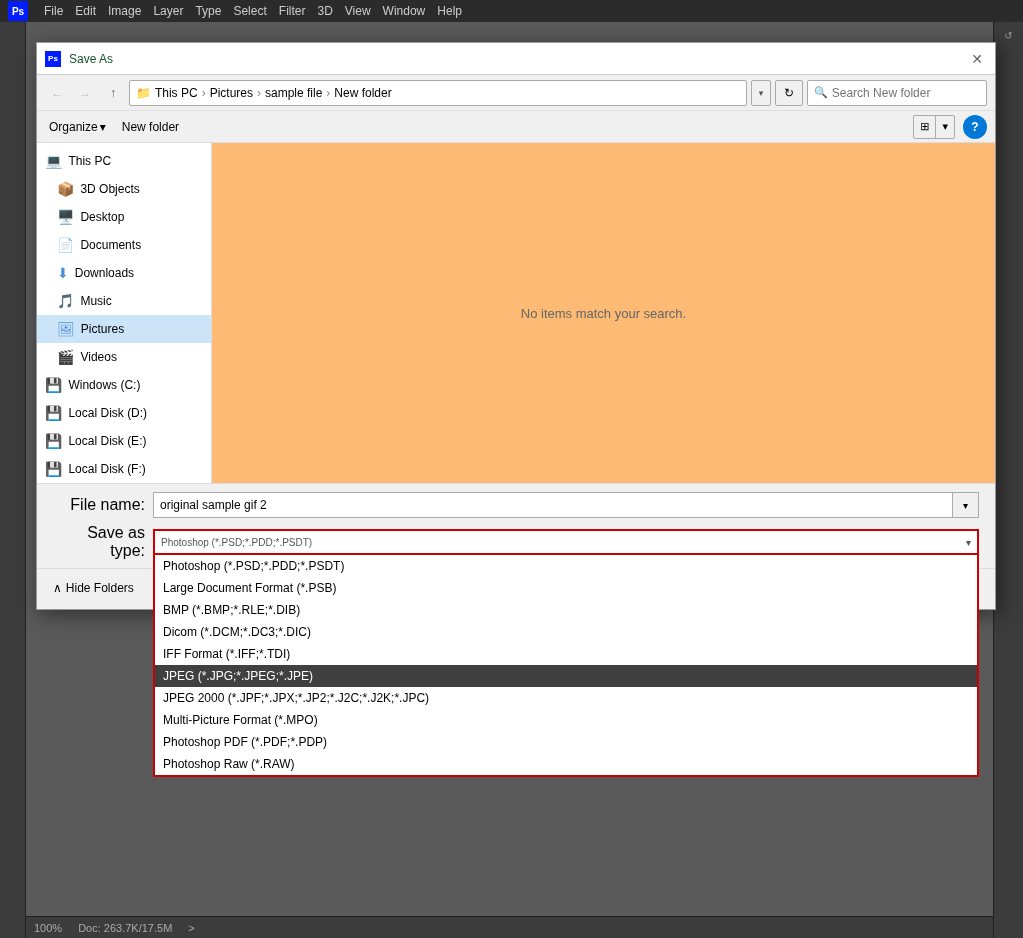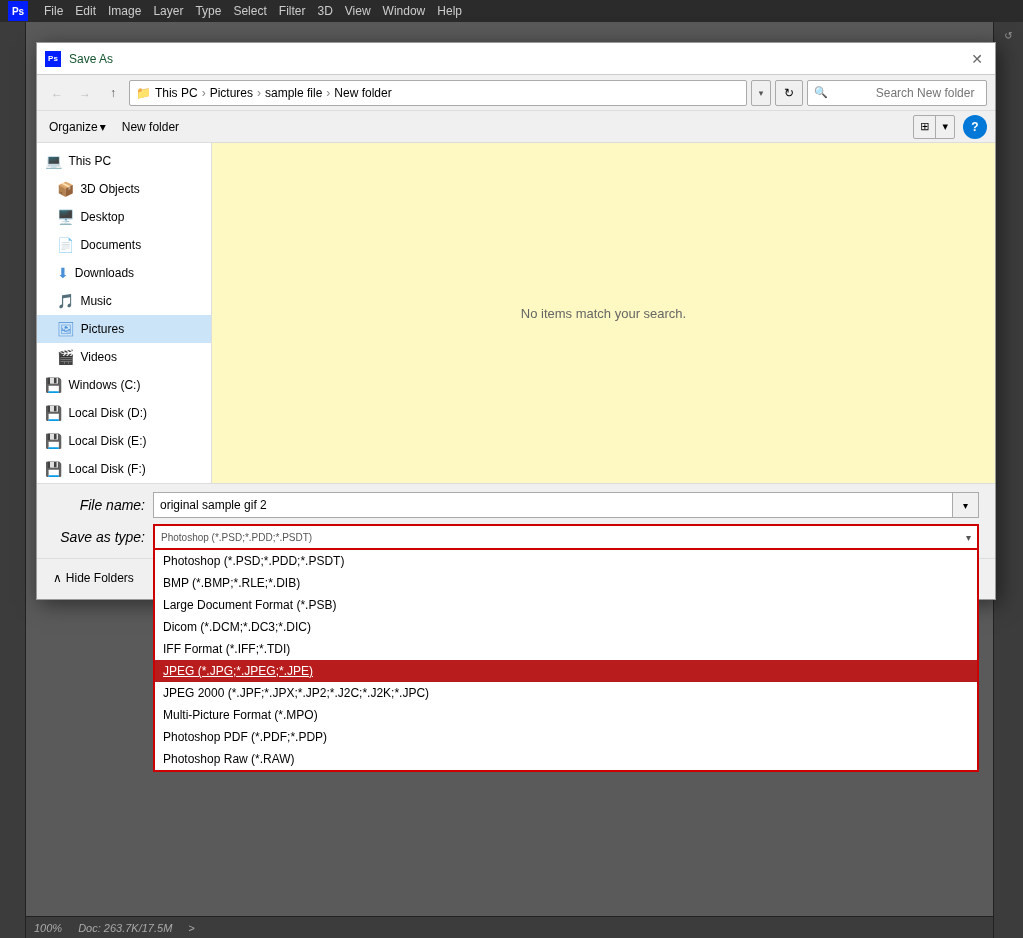--- a/index.html
+++ b/index.html
@@ -73,21 +73,20 @@
       height: 22px;
       background: #3c3c3c;
       border-top: 1px solid #222;
       display: flex;
       align-items: center;
       padding: 0 8px;
       color: #aaa;
       font-size: 11px;
       gap: 16px;
       z-index: 50;
-      font-style: italic;
     }
 
     
     .dialog-overlay {
       position: absolute;
       top: 22px; left: 26px; right: 30px; bottom: 22px;
       background: #5a5a5a;
       display: flex;
       align-items: flex-start;
       justify-content: flex-start;
@@ -190,21 +189,21 @@
       border: 1px solid #aaa;
       background: #fff;
       display: flex;
       align-items: center;
       padding: 0 6px;
       gap: 4px;
       border-radius: 2px;
     }
     .search-box input {
       border: none; outline: none; background: transparent;
-      font-size: 12px; color: #888; flex: 1; width: 100%; margin-left: 44px;
+      font-size: 12px; color: #888; flex: 1; width: 100%;
     }
     .search-icon { color: #888; font-size: 11px; }
 
     
     .dialog-toolbar2 {
       background: #f0f0f0;
       border-bottom: 1px solid #ddd;
       height: 32px;
       display: flex;
       align-items: center;
@@ -299,21 +298,21 @@
     .icon-downloads { color: #4a90d9; }
     .icon-music { color: #e8642a; }
     .icon-pictures { color: #4a90d9; }
     .icon-videos { color: #7b6aab; }
     .icon-windows { color: #888; }
     .icon-disk { color: #888; }
 
     
     .file-area {
       flex: 1;
-      background: #fef9c3;
+      background: #fdba74;
       display: flex;
       align-items: center;
       justify-content: center;
       color: #666;
       font-size: 13px;
     }
 
     
     .dialog-bottom {
       background: #f0f0f0;
@@ -321,25 +320,24 @@
       padding: 8px 16px;
     }
 
     .bottom-row {
       display: flex;
       align-items: center;
       margin-bottom: 6px;
     }
     .bottom-label {
       width: 100px;
-      font-size: 14px;
+      font-size: 16px;
       color: #000;
       text-align: right;
       padding-right: 8px;
-      font-style: italic;
     }
     .filename-input {
       flex: 1;
       height: 26px;
       border: 1px solid #aaa;
       background: #fff;
       font-size: 12px;
       padding: 0 6px;
       outline: none;
     }
@@ -386,23 +384,22 @@
     .dropdown-item {
       height: 22px;
       padding: 0 8px;
       display: flex;
       align-items: center;
       font-size: 12px;
       cursor: pointer;
       color: #000;
     }
     .dropdown-item.selected {
-      background: #b91c1c;
+      background: #404040;
       color: #fff;
-      text-decoration: underline;
     }
 
     
     .dialog-footer {
       display: flex;
       align-items: center;
       padding: 6px 16px 8px;
       background: #f0f0f0;
       border-top: 1px solid #ddd;
     }
@@ -584,22 +581,22 @@
 
       <div class="bottom-row" style="position:relative; margin-bottom:0;">
         <div class="bottom-label">Save as type:</div>
         <div class="savetype-dropdown">
           <div class="savetype-selected">
             <span>Photoshop (*.PSD;*.PDD;*.PSDT)</span>
             <span>▾</span>
           </div>
           <div class="dropdown-list">
             <div class="dropdown-item">Photoshop (*.PSD;*.PDD;*.PSDT)</div>
+            <div class="dropdown-item">Large Document Format (*.PSB)</div>
             <div class="dropdown-item">BMP (*.BMP;*.RLE;*.DIB)</div>
-            <div class="dropdown-item">Large Document Format (*.PSB)</div>
             <div class="dropdown-item">Dicom (*.DCM;*.DC3;*.DIC)</div>
             <div class="dropdown-item">IFF Format (*.IFF;*.TDI)</div>
             <div class="dropdown-item selected">JPEG (*.JPG;*.JPEG;*.JPE)</div>
             <div class="dropdown-item">JPEG 2000 (*.JPF;*.JPX;*.JP2;*.J2C;*.J2K;*.JPC)</div>
             <div class="dropdown-item">Multi-Picture Format (*.MPO)</div>
             <div class="dropdown-item">Photoshop PDF (*.PDF;*.PDP)</div>
             <div class="dropdown-item">Photoshop Raw (*.RAW)</div>
 
           </div>
         </div>

